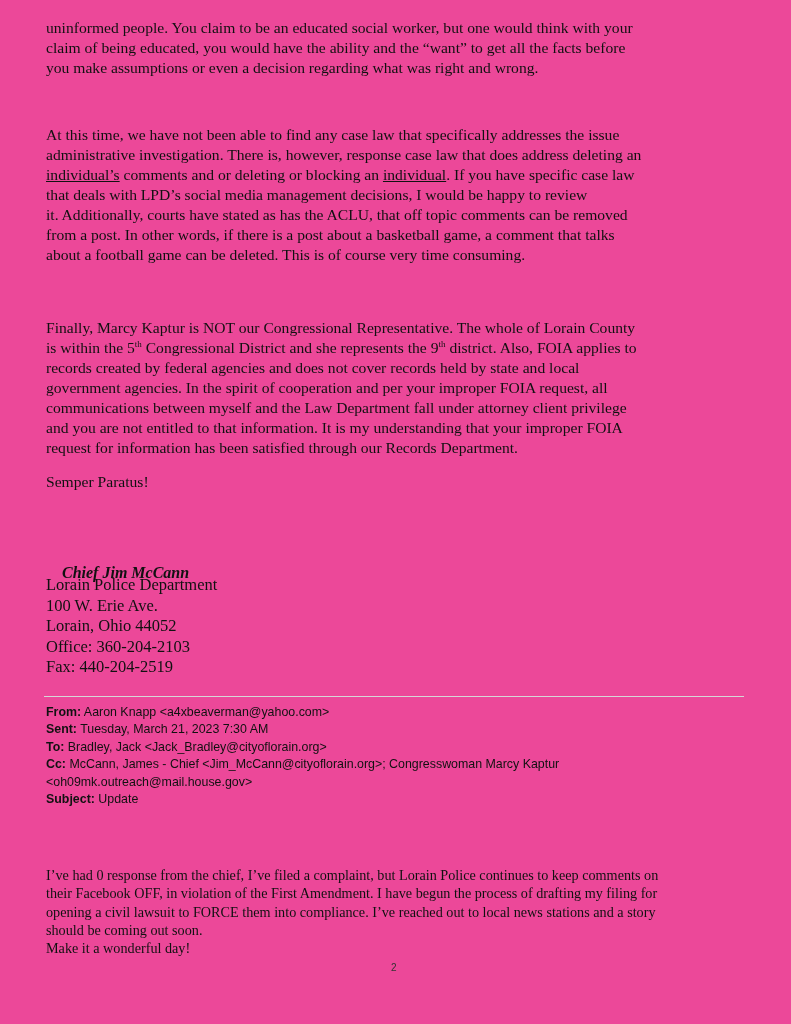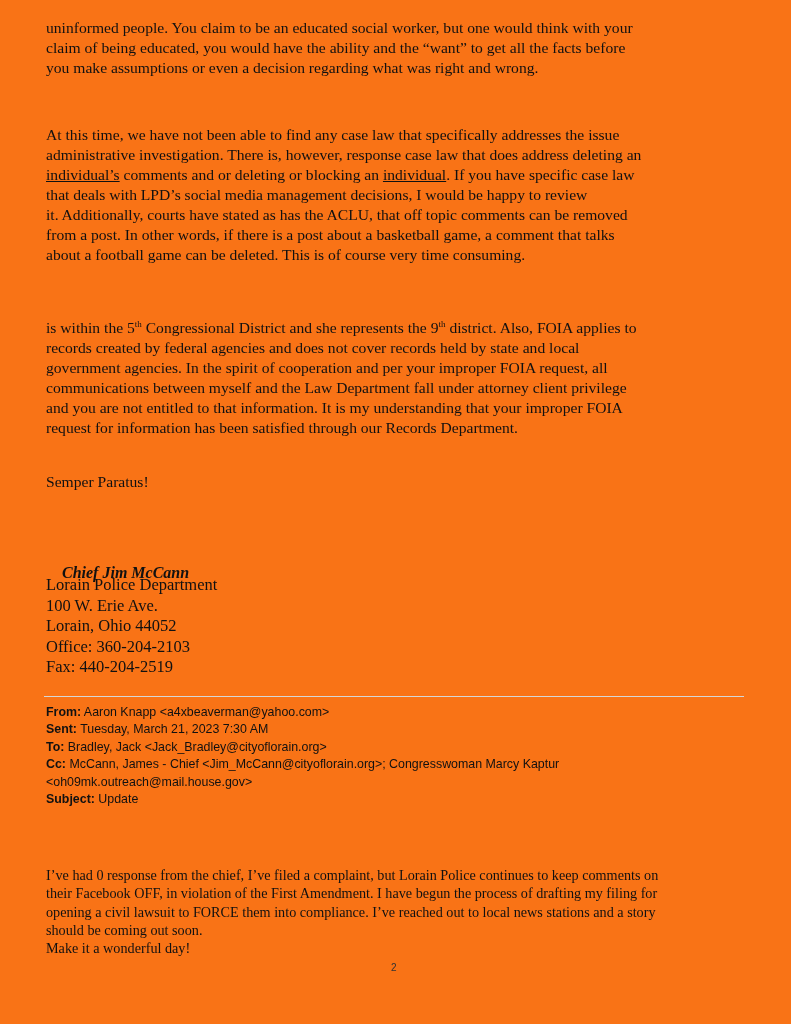--- a/index.html
+++ b/index.html
@@ -1,17 +1,17 @@
 <!DOCTYPE html>
 <html><head>
 <meta charset="utf-8">
 <style>
   html, body { margin: 0; padding: 0; background: #ffffff; }
   body { width: 791px; height: 1024px; position: relative; overflow: hidden; }
-  .page { position: absolute; left: 0; top: 0; width: 791px; height: 1024px; background: #f97316; color: #111; }
+  .page { position: absolute; left: 0; top: 0; width: 791px; height: 1024px; background: #ec4899; color: #111; }
   .serif { font-family: "Liberation Serif", "DejaVu Serif", serif; }
   .sans { font-family: "Liberation Sans", "DejaVu Sans", sans-serif; }
   .para { position: absolute; left: 46px; width: 700px; font-size: 15.6px; line-height: 20px; margin: 0; }
   .para .line { display: block; white-space: nowrap; }
   u { text-decoration: underline; }
   sup { font-size: 9px; line-height: 0; vertical-align: super; }
   .sig-name { position: absolute; left: 46px; top: 548px; font-size: 16px; font-weight: bold; font-style: italic; margin: 16px; }
   .sig-lines { position: absolute; left: 46px; top: 575px; font-size: 16.5px; line-height: 20.5px; }
   .sig-lines div { white-space: nowrap; }
   .divider { position: absolute; left: 44px; top: 696px; width: 700px; height: 0; border-top: 1.5px solid #d6d6d6; }
@@ -37,20 +37,21 @@
     <span class="line">At this time, we have not been able to find any case law that specifically addresses the issue</span>
     <span class="line">administrative investigation. There is, however, response case law that does address deleting an</span>
     <span class="line"><u>individual’s</u><span> comments and or deleting or blocking an </span><u>individual</u><span>. If you have specific case law</span></span>
     <span class="line">that deals with LPD’s social media management decisions, I would be happy to review</span>
     <span class="line">it. Additionally, courts have stated as has the ACLU, that off topic comments can be removed</span>
     <span class="line">from a post. In other words, if there is a post about a basketball game, a comment that talks</span>
     <span class="line">about a football game can be deleted. This is of course very time consuming.</span>
   </div>
 
   <div class="para serif" style="top:318px;">
+    <span class="line">Finally, Marcy Kaptur is NOT our Congressional Representative. The whole of Lorain County</span>
     <span class="line"><span>is within the 5</span><sup>th</sup><span> Congressional District and she represents the 9</span><sup>th</sup><span> district. Also, FOIA applies to</span></span>
     <span class="line">records created by federal agencies and does not cover records held by state and local</span>
     <span class="line">government agencies.  In the spirit of cooperation and per your improper FOIA request, all</span>
     <span class="line">communications between myself and the Law Department fall under attorney client privilege</span>
     <span class="line">and you are not entitled to that information.  It is my understanding that your improper FOIA</span>
     <span class="line">request for information has been satisfied through our Records Department.</span>
   </div>
 
   <div class="para serif" style="top:472px;">
     <span class="line">Semper Paratus!</span>

